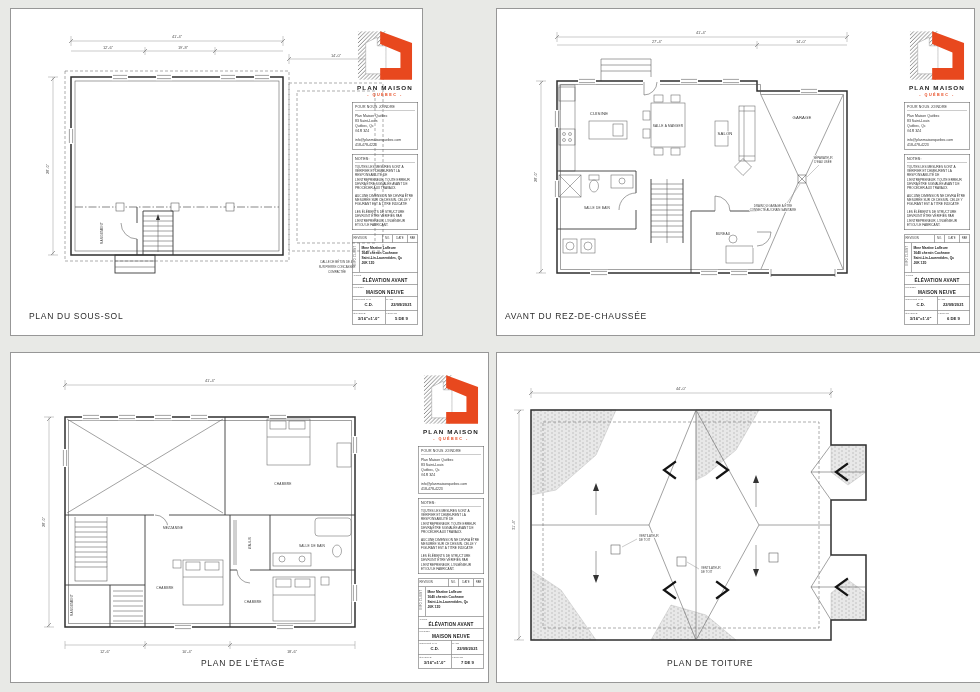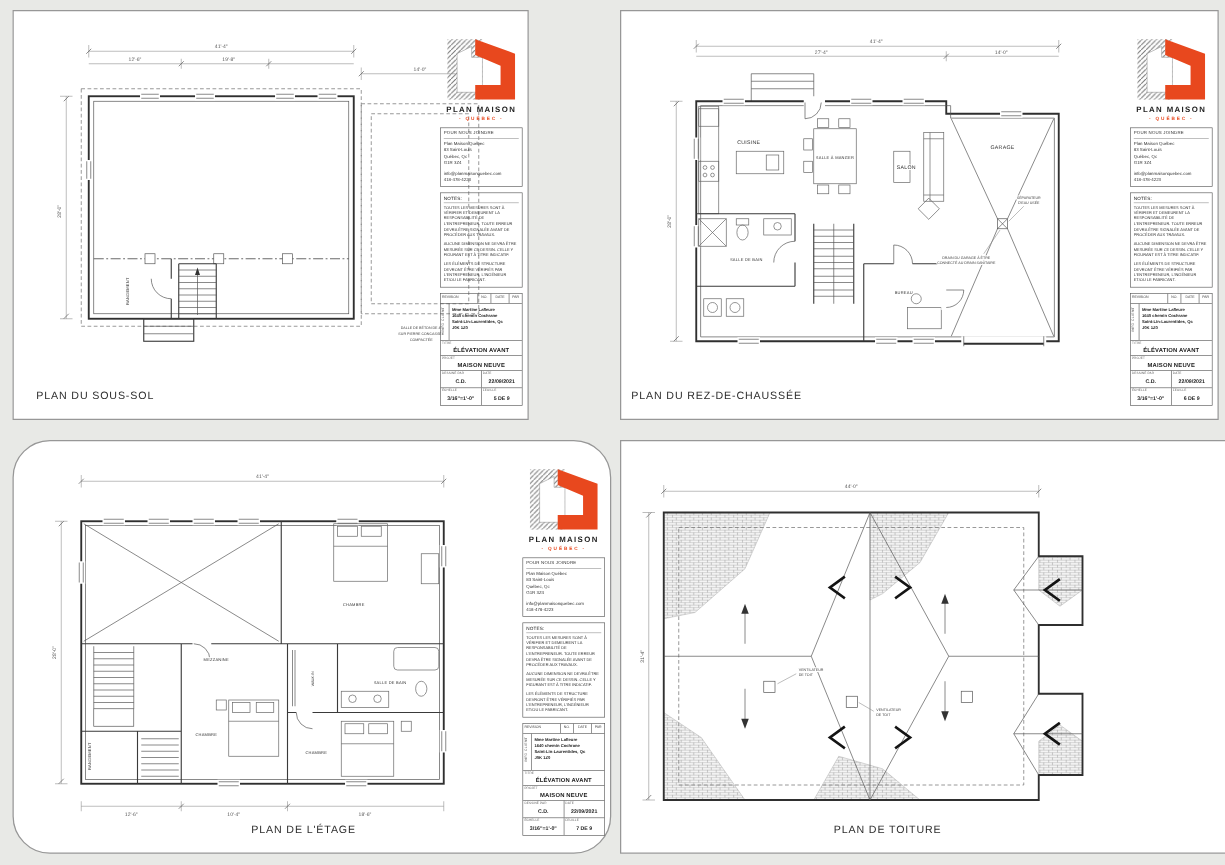--- a/index.html
+++ b/index.html
@@ -1,21 +1,21 @@
 <!DOCTYPE html>
 <html><head>
 <meta charset="utf-8">
 <style>
   html,body{margin:0;padding:0;}
   body{width:980px;height:692px;background:#e8e9e6;position:relative;overflow:hidden;
        font-family:"Liberation Sans",sans-serif;}
   .sheet{position:absolute;background:#ffffff;border:1px solid #979797;box-sizing:border-box;}
   #s1{left:10px;top:8px;width:413px;height:328px;}
   #s2{left:496px;top:8px;width:479px;height:328px;}
-  #s3{left:10px;top:352px;width:479px;height:331px;border-radius:30px;}
+  #s3{left:10px;top:352px;width:479px;height:331px;}
   #s4{left:496px;top:352px;width:559px;height:331px;}
   .draw{position:absolute;left:4px;top:2px;}
   .sheet-title{position:absolute;font-size:8.5px;letter-spacing:0.7px;color:#2c2c2c;}
   
   .tb-slot{position:absolute;inset:0;pointer-events:none;}
   .tb{position:absolute;top:2px;right:2px;width:140px;height:654px;
       transform:scale(0.5);transform-origin:top right;color:#222;}
   .tb-logo{display:block;width:112px;height:110px;margin:34px auto 2px;}
   .tb-brand{font-size:12.5px;font-weight:bold;letter-spacing:2.2px;text-align:center;color:#1d1d1d;white-space:nowrap;}
   .tb-brand2{font-size:7.5px;font-weight:bold;letter-spacing:3px;text-align:center;color:#E8481E;margin:3px 0 10px;}
@@ -412,21 +412,21 @@
           <div class="val">3/16"=1'-0"</div>
         </div>
         <div class="duo-cell">
           <span class="mini">FEUILLE</span>
           <div class="val">6 DE 9</div>
         </div>
       </div>
     </div>
   </div>
 </div>
-  <div class="sheet-title" style="left:8px;bottom:14px;">PLAN DU REZ-DE-CHAUSSÉE</div>
+  <div class="sheet-title" style="left:8px;bottom:14px;">AVANT DU REZ-DE-CHAUSSÉE</div>
 </div>
 
 <div class="sheet" id="s3">
   <svg class="draw" width="402" height="318" viewBox="0 0 402 318">
     <defs>
       <g id="s3w">
           <rect x="-1" y="-3.2" width="18" height="6.4" fill="#fff"></rect>
           <path class="t" d="M0,-1.6 H16 M0,1.6 H16"></path>
         </g>
       <g id="s3wv">

